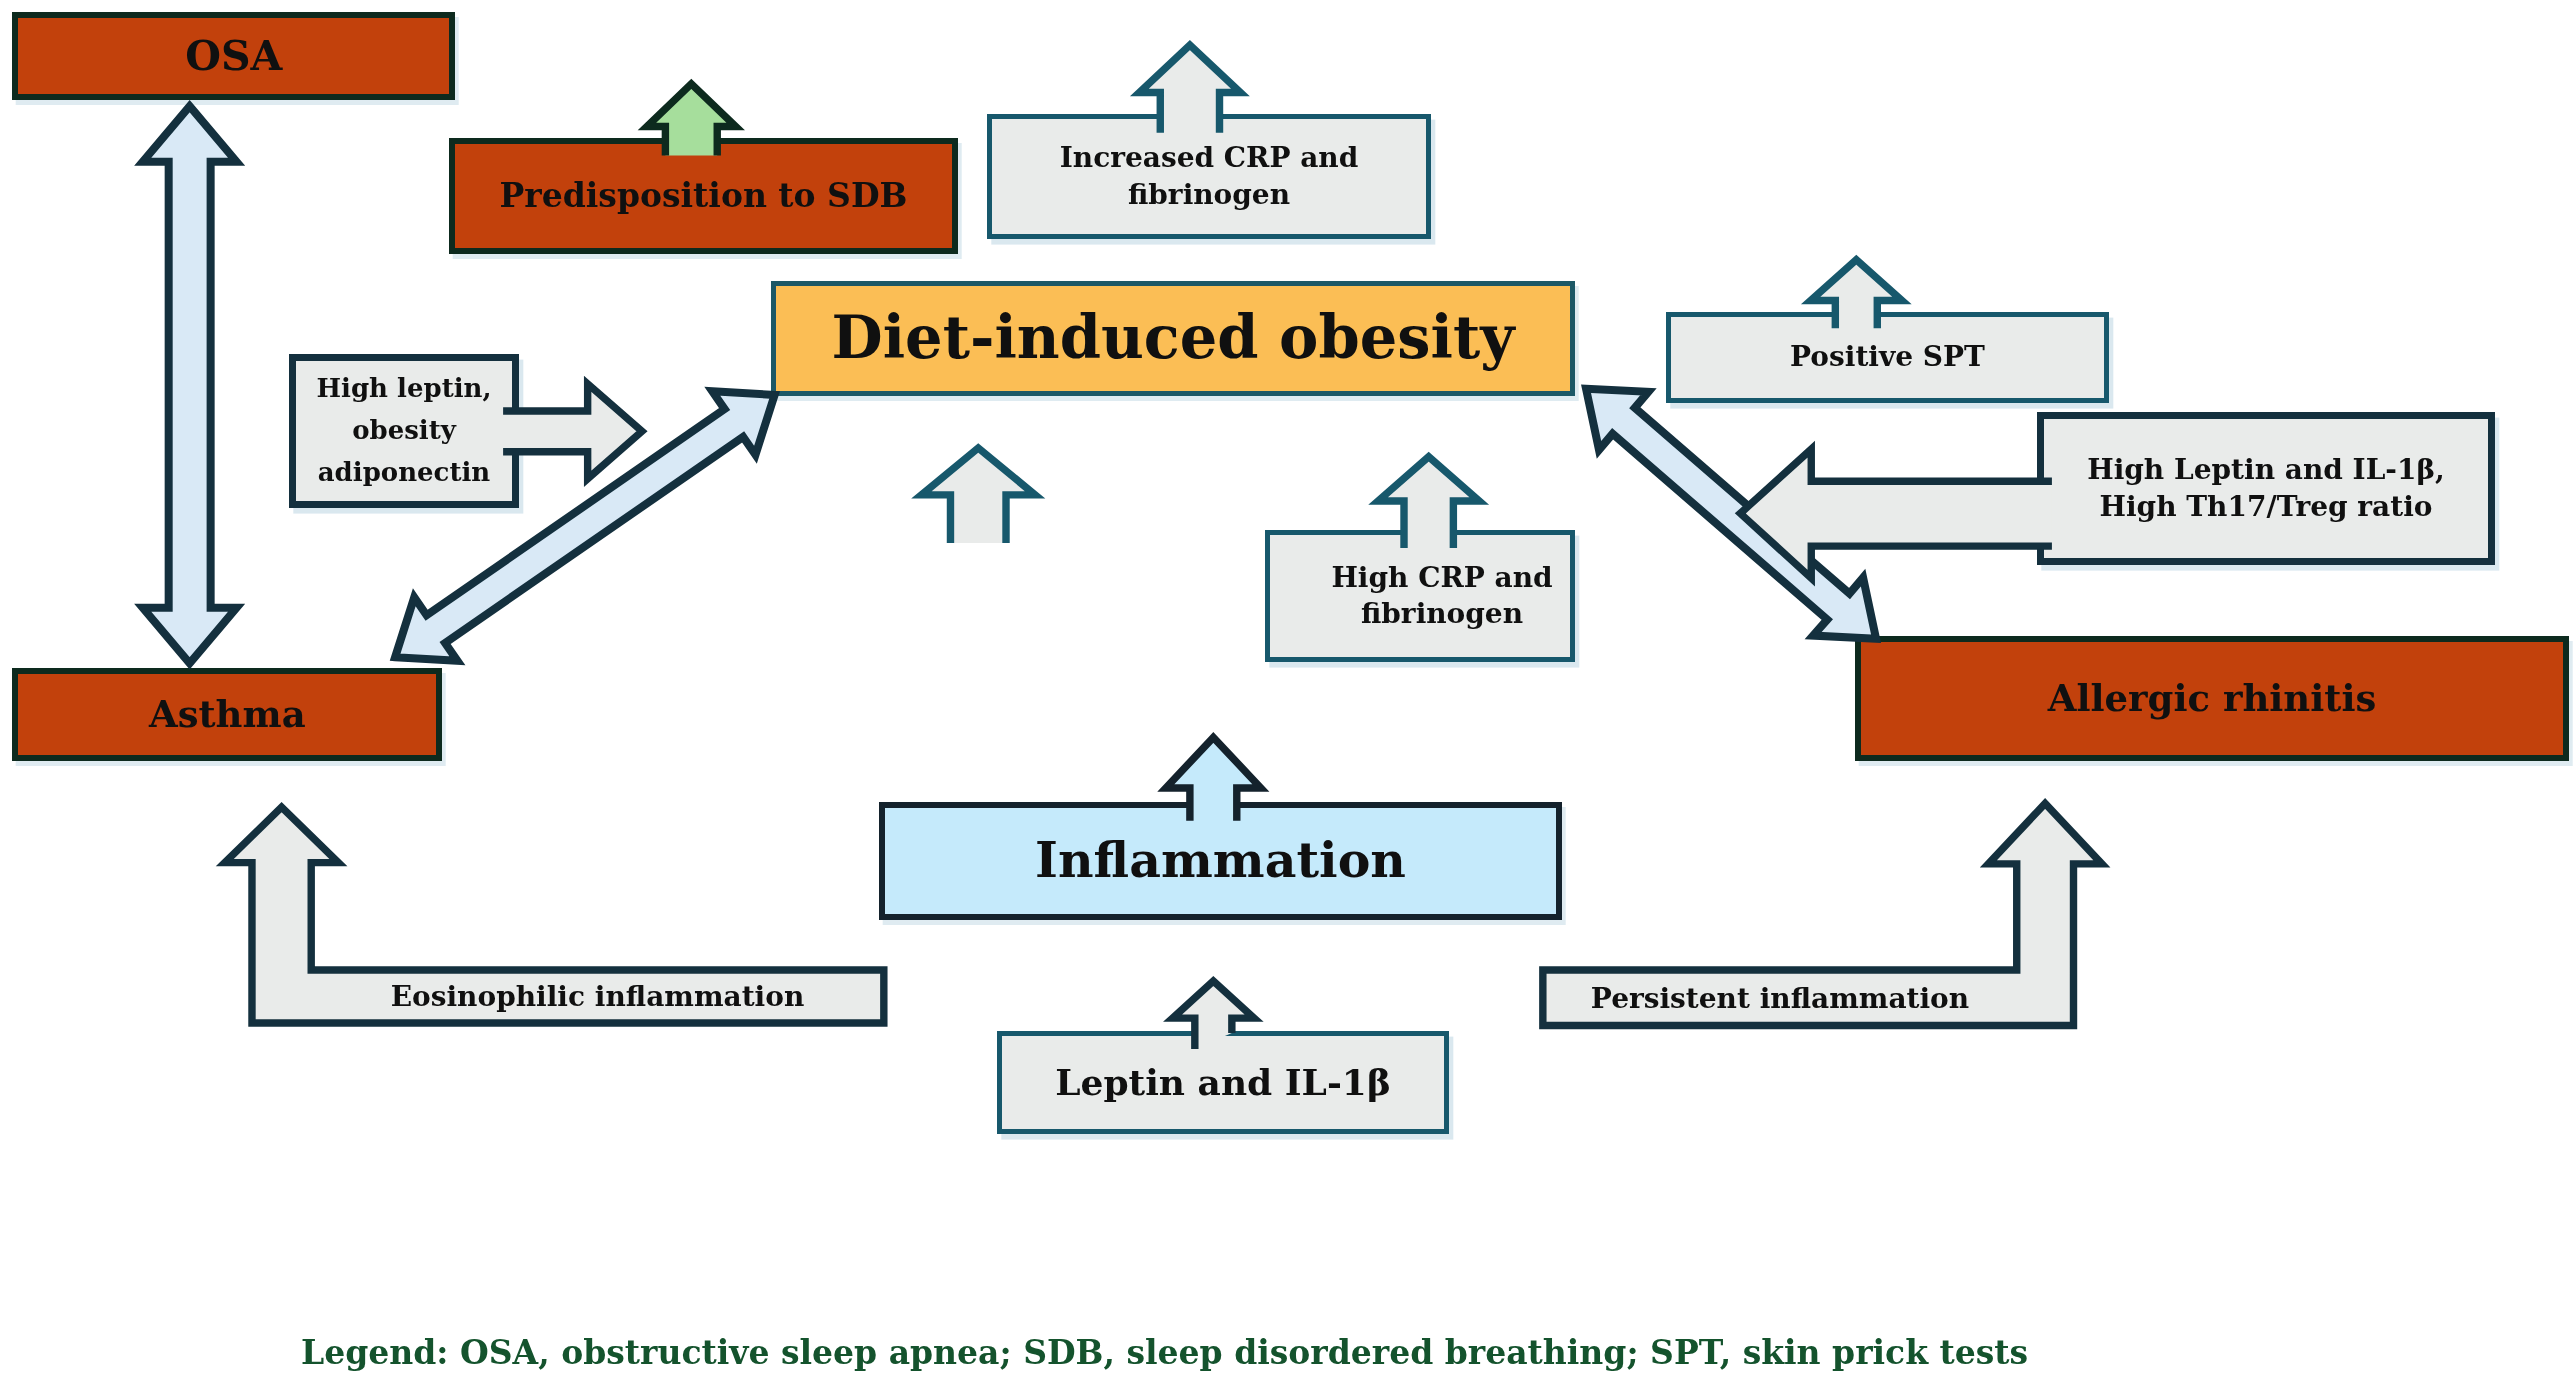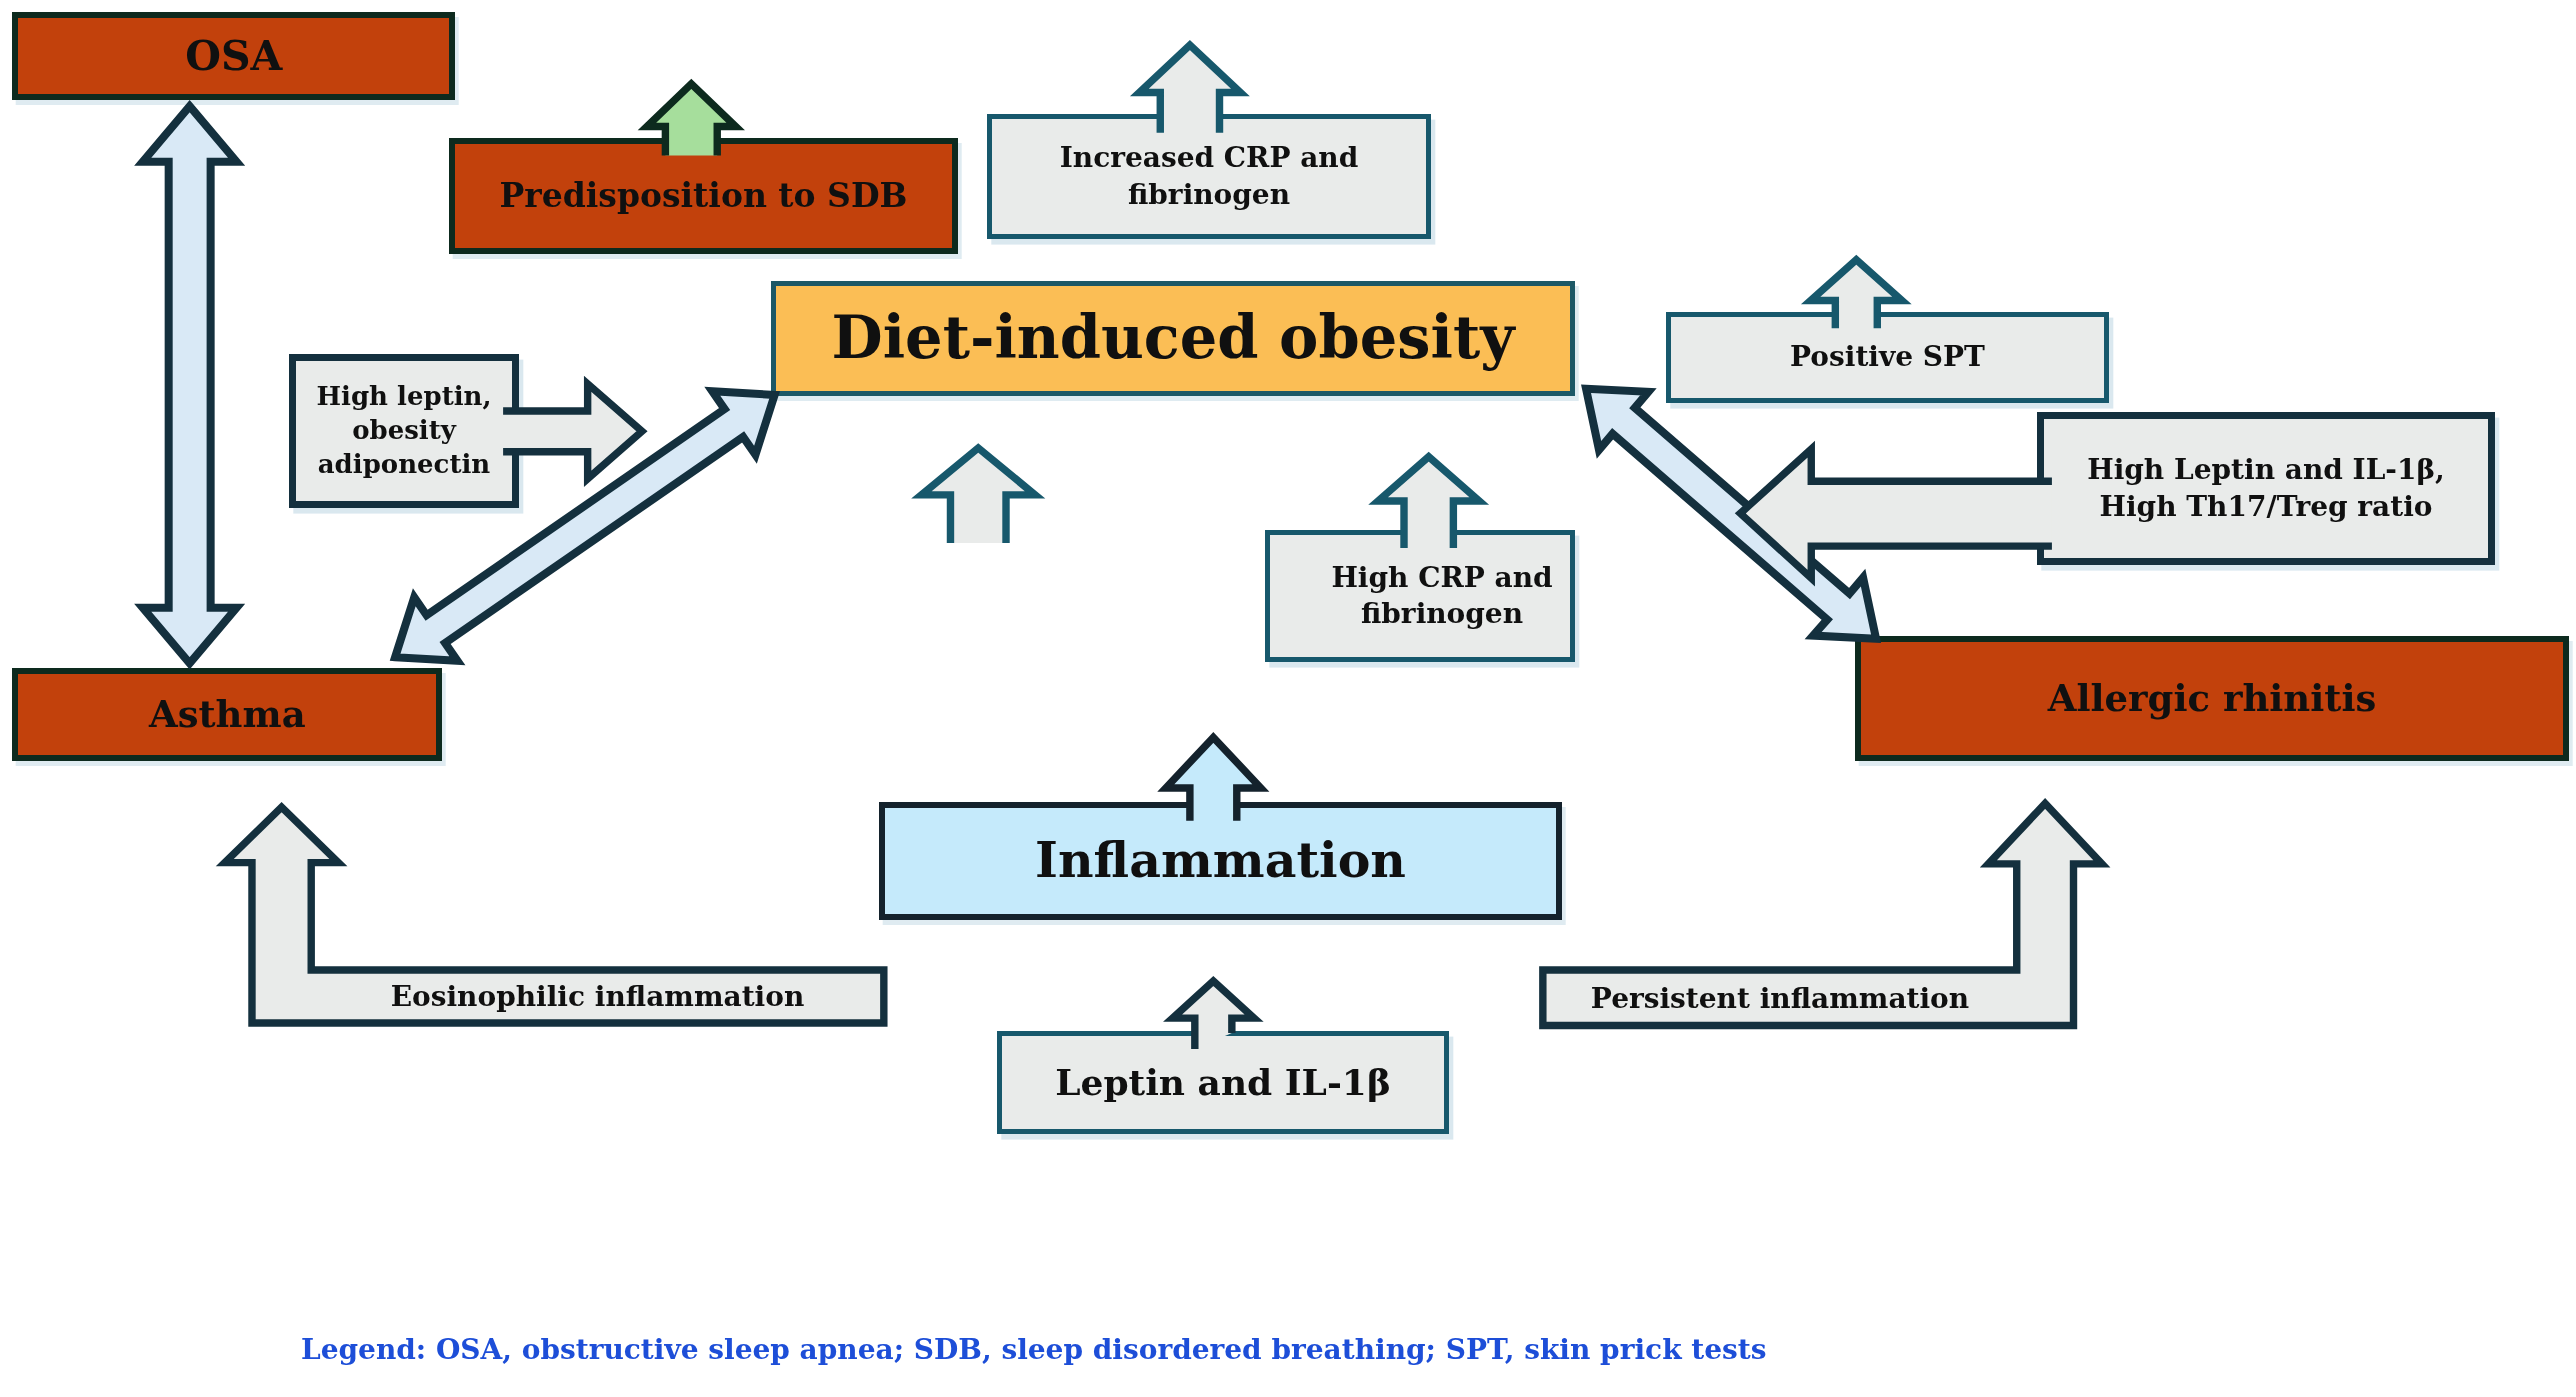--- a/index.html
+++ b/index.html
@@ -26,39 +26,39 @@
   .grayteal{background:#e9ebea;border:5px solid #17586c;box-shadow:4.3px 5.6px 0 rgba(150,190,210,.35);}
   .graynavy{background:#e9ebea;border:7.4px solid #14303e;box-shadow:4.3px 5.6px 0 rgba(150,190,210,.35);}
   .blue{background:#c5eafb;border:6.8px solid #14222c;box-shadow:3.7px 5px 0 rgba(150,190,210,.30);}
 
   #node-osa{left:12.3px;top:12.3px;width:443px;height:88px;font-size:41px;}
   #node-predisposition{left:449px;top:138px;width:509px;height:116px;font-size:33px;}
   #node-increased-crp{left:987px;top:114px;width:444px;height:125px;font-size:28px;}
   #node-diet{left:771px;top:281px;width:804px;height:115px;font-size:59px;}
   #node-positive-spt{left:1666px;top:312px;width:443px;height:91px;font-size:28px;}
   #node-high-leptin-il1b{left:2037px;top:412px;width:458px;height:153px;font-size:28px;}
-  #node-high-leptin-reduced{left:289px;top:354px;width:230px;height:154px;font-size:26px;}
+  #node-high-leptin-reduced{left:289px;top:354px;width:230px;height:154px;font-size:26px;gap:8px;}
   #node-non-eos{left:728px;top:525px;width:501px;height:139px;font-size:32px;}
   #node-high-crp{left:1265px;top:530px;width:310px;height:132px;font-size:28px;padding-left:44px;}
   #node-asthma{left:12.3px;top:668px;width:430px;height:93px;font-size:37px;}
   #node-allergic{left:1855px;top:636px;width:714px;height:125px;font-size:37px;}
   #node-inflammation{left:879px;top:802px;width:683px;height:118px;font-size:49px;}
   #node-leptin-il1b{left:997px;top:1031px;width:452px;height:103px;font-size:36px;}
 
   .bar-label{
     position:absolute;z-index:4;
     display:flex;align-items:center;justify-content:center;
     font-weight:bold;font-size:28px;text-align:center;
   }
   #label-eosinophilic{left:311px;top:970px;width:573px;height:53px;}
   #label-persistent{left:1543px;top:970px;width:474px;height:56px;}
 
   #legend-line{
     position:absolute;left:301px;top:1333px;z-index:2;
-    font-size:28px;font-weight:bold;color:#1d4ed8;
+    font-size:33px;font-weight:bold;color:#14532d;
     white-space:nowrap;
   }
 </style>
 </head>
 <body>
 
 <div id="figure">
 
   <svg id="arrows" width="2576" height="1397" viewBox="0 0 4174 2264">
 

